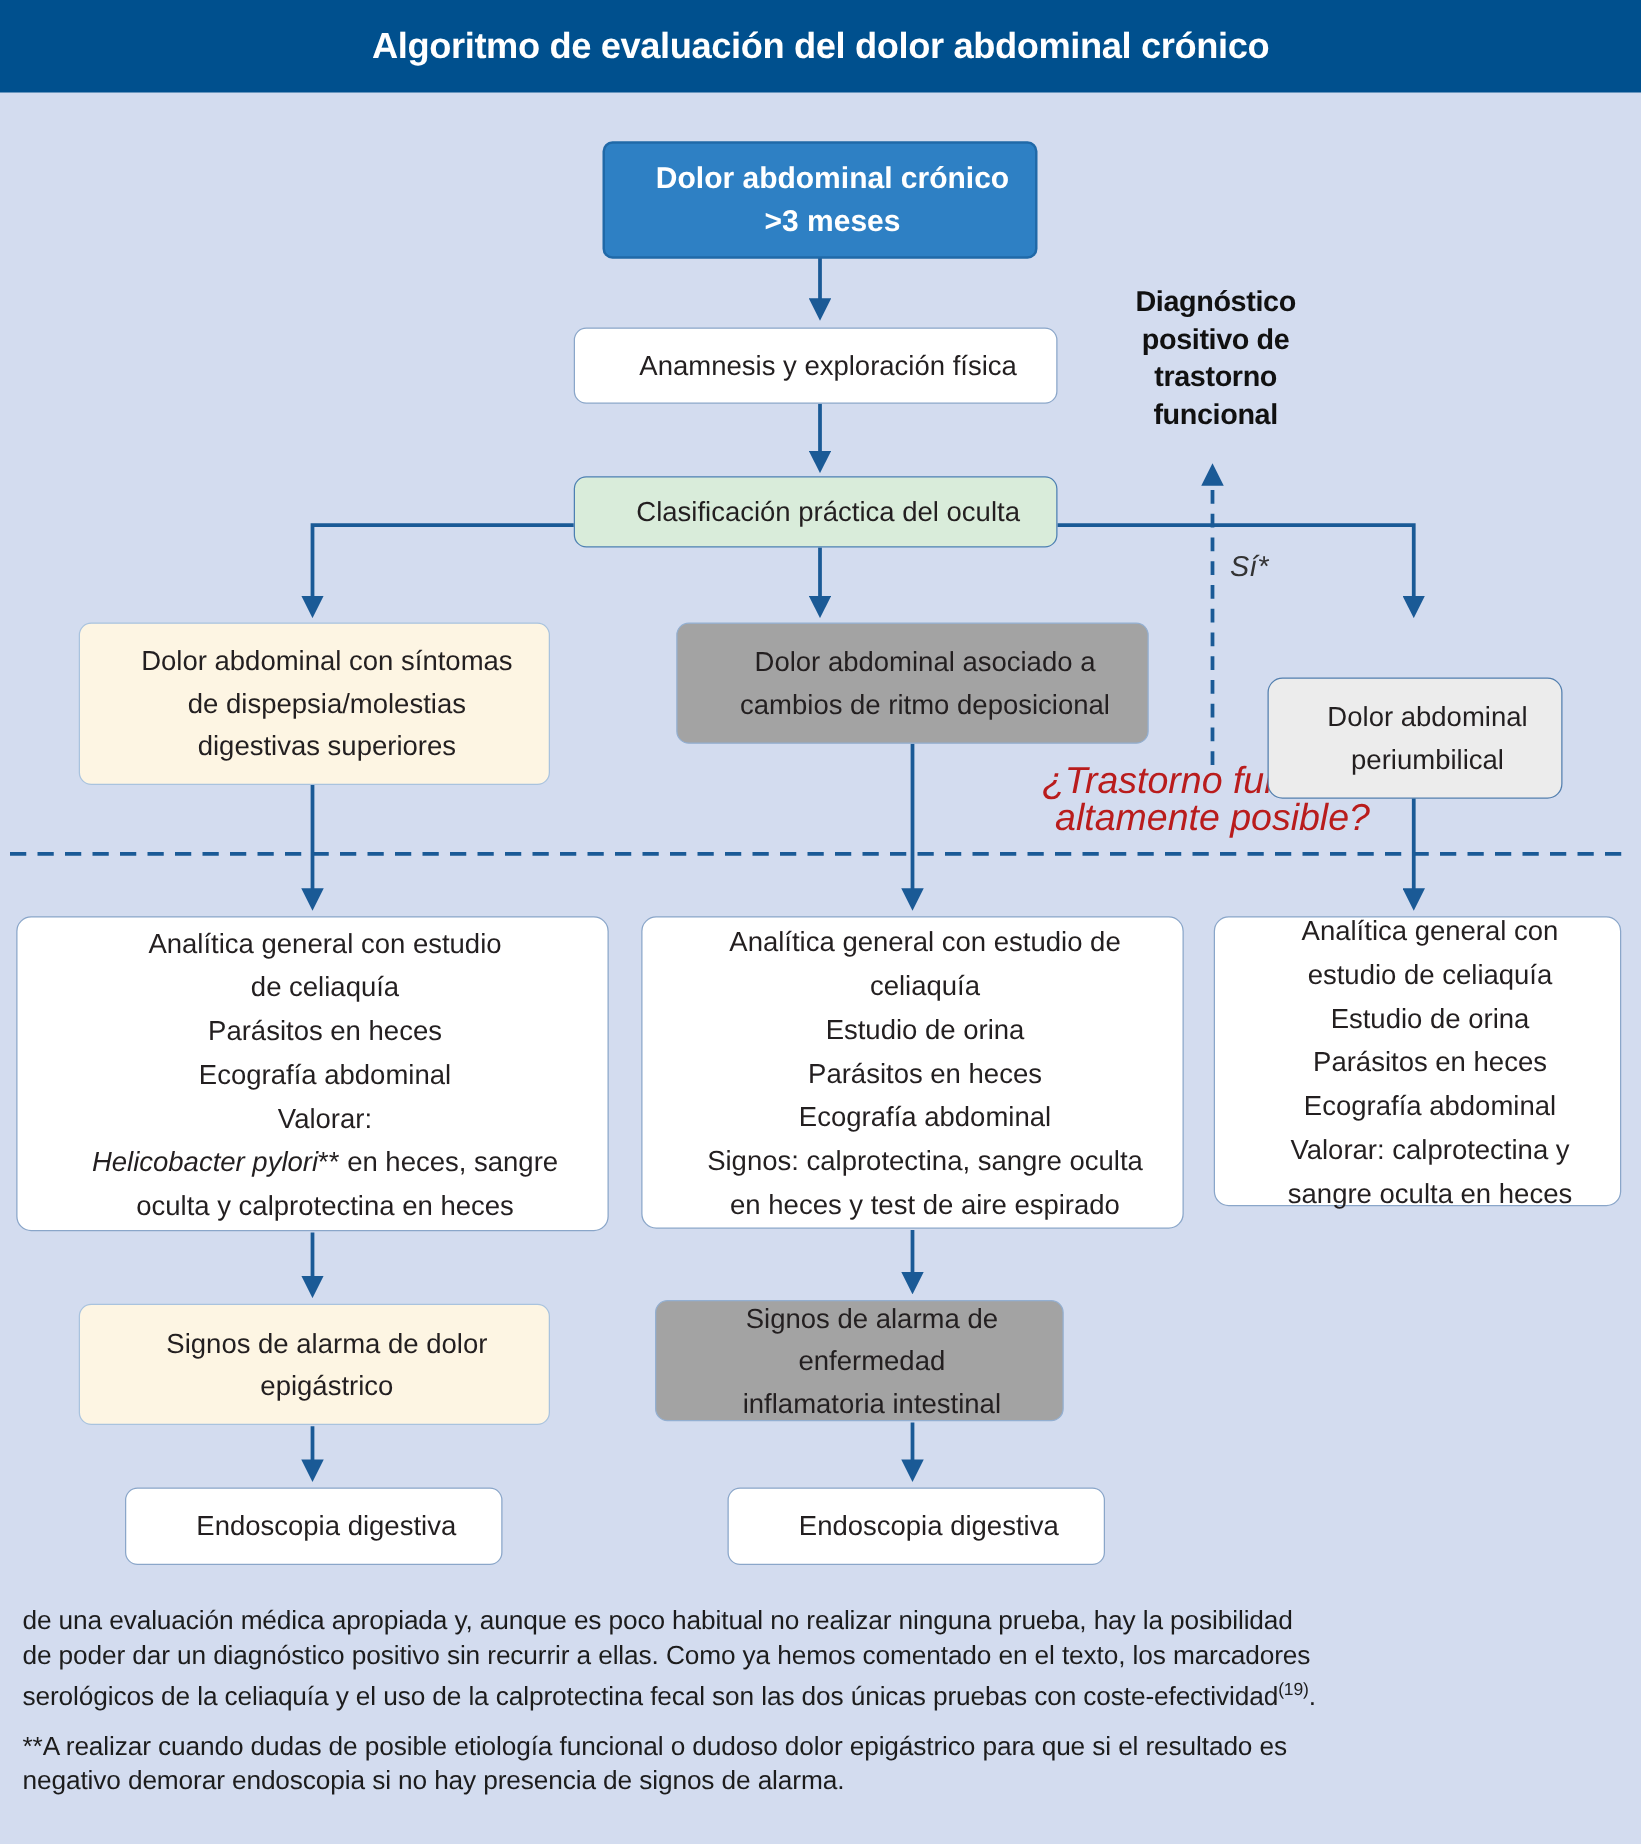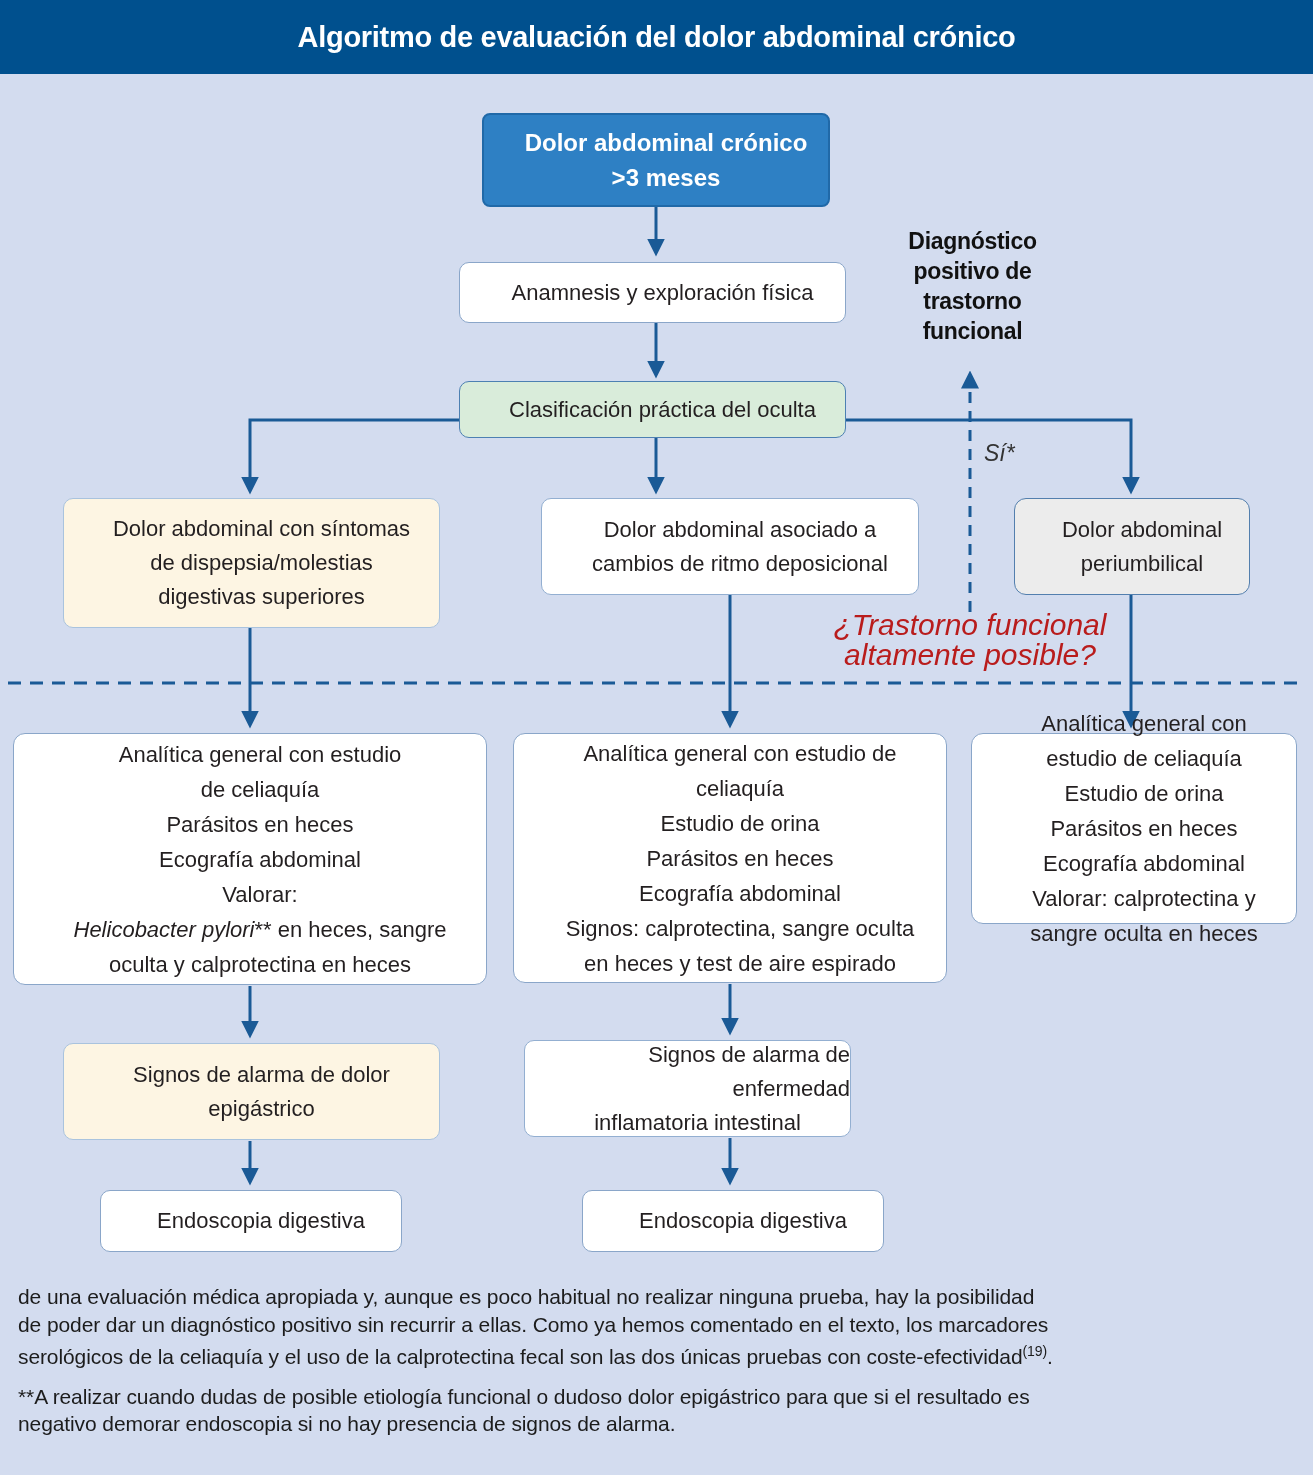--- a/index.html
+++ b/index.html
@@ -10,22 +10,22 @@
   .title-text{color:#ffffff;font-size:29px;font-weight:bold;letter-spacing:-0.3px;}
   svg.wires{position:absolute;left:0;top:0;z-index:1;}
   .box{position:absolute;z-index:2;box-sizing:border-box;display:flex;flex-direction:column;
        align-items:center;justify-content:center;text-align:center;border-radius:10px;
        font-size:22px;line-height:34px;padding-left:20px;}
   .box.blue{background:#2e80c4;border:2px solid #2069a8;color:#fff;font-weight:bold;
             font-size:24px;line-height:35px;border-radius:8px;}
   .box.white{background:#ffffff;border:1.5px solid #8aa6c9;}
   .box.green{background:#d9ecda;border:1.5px solid #4d80b2;}
   .box.cream{background:#fdf5e3;border:1.5px solid #a9c3de;}
-  .box.lav{background:#ffffff;border:1.5px solid #93afd1;text-align:right;}
-  .box.gray{background:#ececec;border:1.5px solid #537fae;border-radius:12px;}
+  .box.lav{background:#a3a3a3;border:1.5px solid #93afd1;}
+  .box.gray{background:#ececec;border:1.5px solid #537fae;border-radius:12px;margin-top:44px;}
   .box.detail{font-size:22px;line-height:35px;border-radius:12px;}
   .it{font-style:italic;}
   .annot{position:absolute;z-index:2;}
   .diag-label{width:185px;text-align:center;font-weight:bold;font-size:23px;line-height:30px;
               color:#111;letter-spacing:-0.3px;}
   .si-label{font-size:23px;font-style:italic;color:#333;}
   .q-label{width:280px;text-align:center;font-style:italic;font-size:30px;line-height:30px;color:#b91c1c;}
   .footnotes{position:absolute;left:18px;top:1283px;width:1285px;z-index:2;
              font-size:21px;line-height:27.5px;color:#1c1c1c;letter-spacing:-0.1px;}
   .fpara2{margin-top:12px;}
@@ -121,21 +121,21 @@
   <div class="box white detail" style="left:513px;top:733px;width:434px;height:250px;">
     <div>Analítica general con estudio de</div>
     <div>celiaquía</div>
     <div>Estudio de orina</div>
     <div>Parásitos en heces</div>
     <div>Ecografía abdominal</div>
     <div>Signos: calprotectina, sangre oculta</div>
     <div>en heces y test de aire espirado</div>
   </div>
 
-  <div class="box white detail" style="left:971px;top:733px;width:326px;height:191px;">
+  <div class="box white detail" style="left:971px;top:733px;width:326px;height:232px;">
     <div>Analítica general con</div>
     <div>estudio de celiaquía</div>
     <div>Estudio de orina</div>
     <div>Parásitos en heces</div>
     <div>Ecografía abdominal</div>
     <div>Valorar: calprotectina y</div>
     <div>sangre oculta en heces</div>
   </div>
 
   <div class="box cream" style="left:63px;top:1043px;width:377px;height:97px;">

